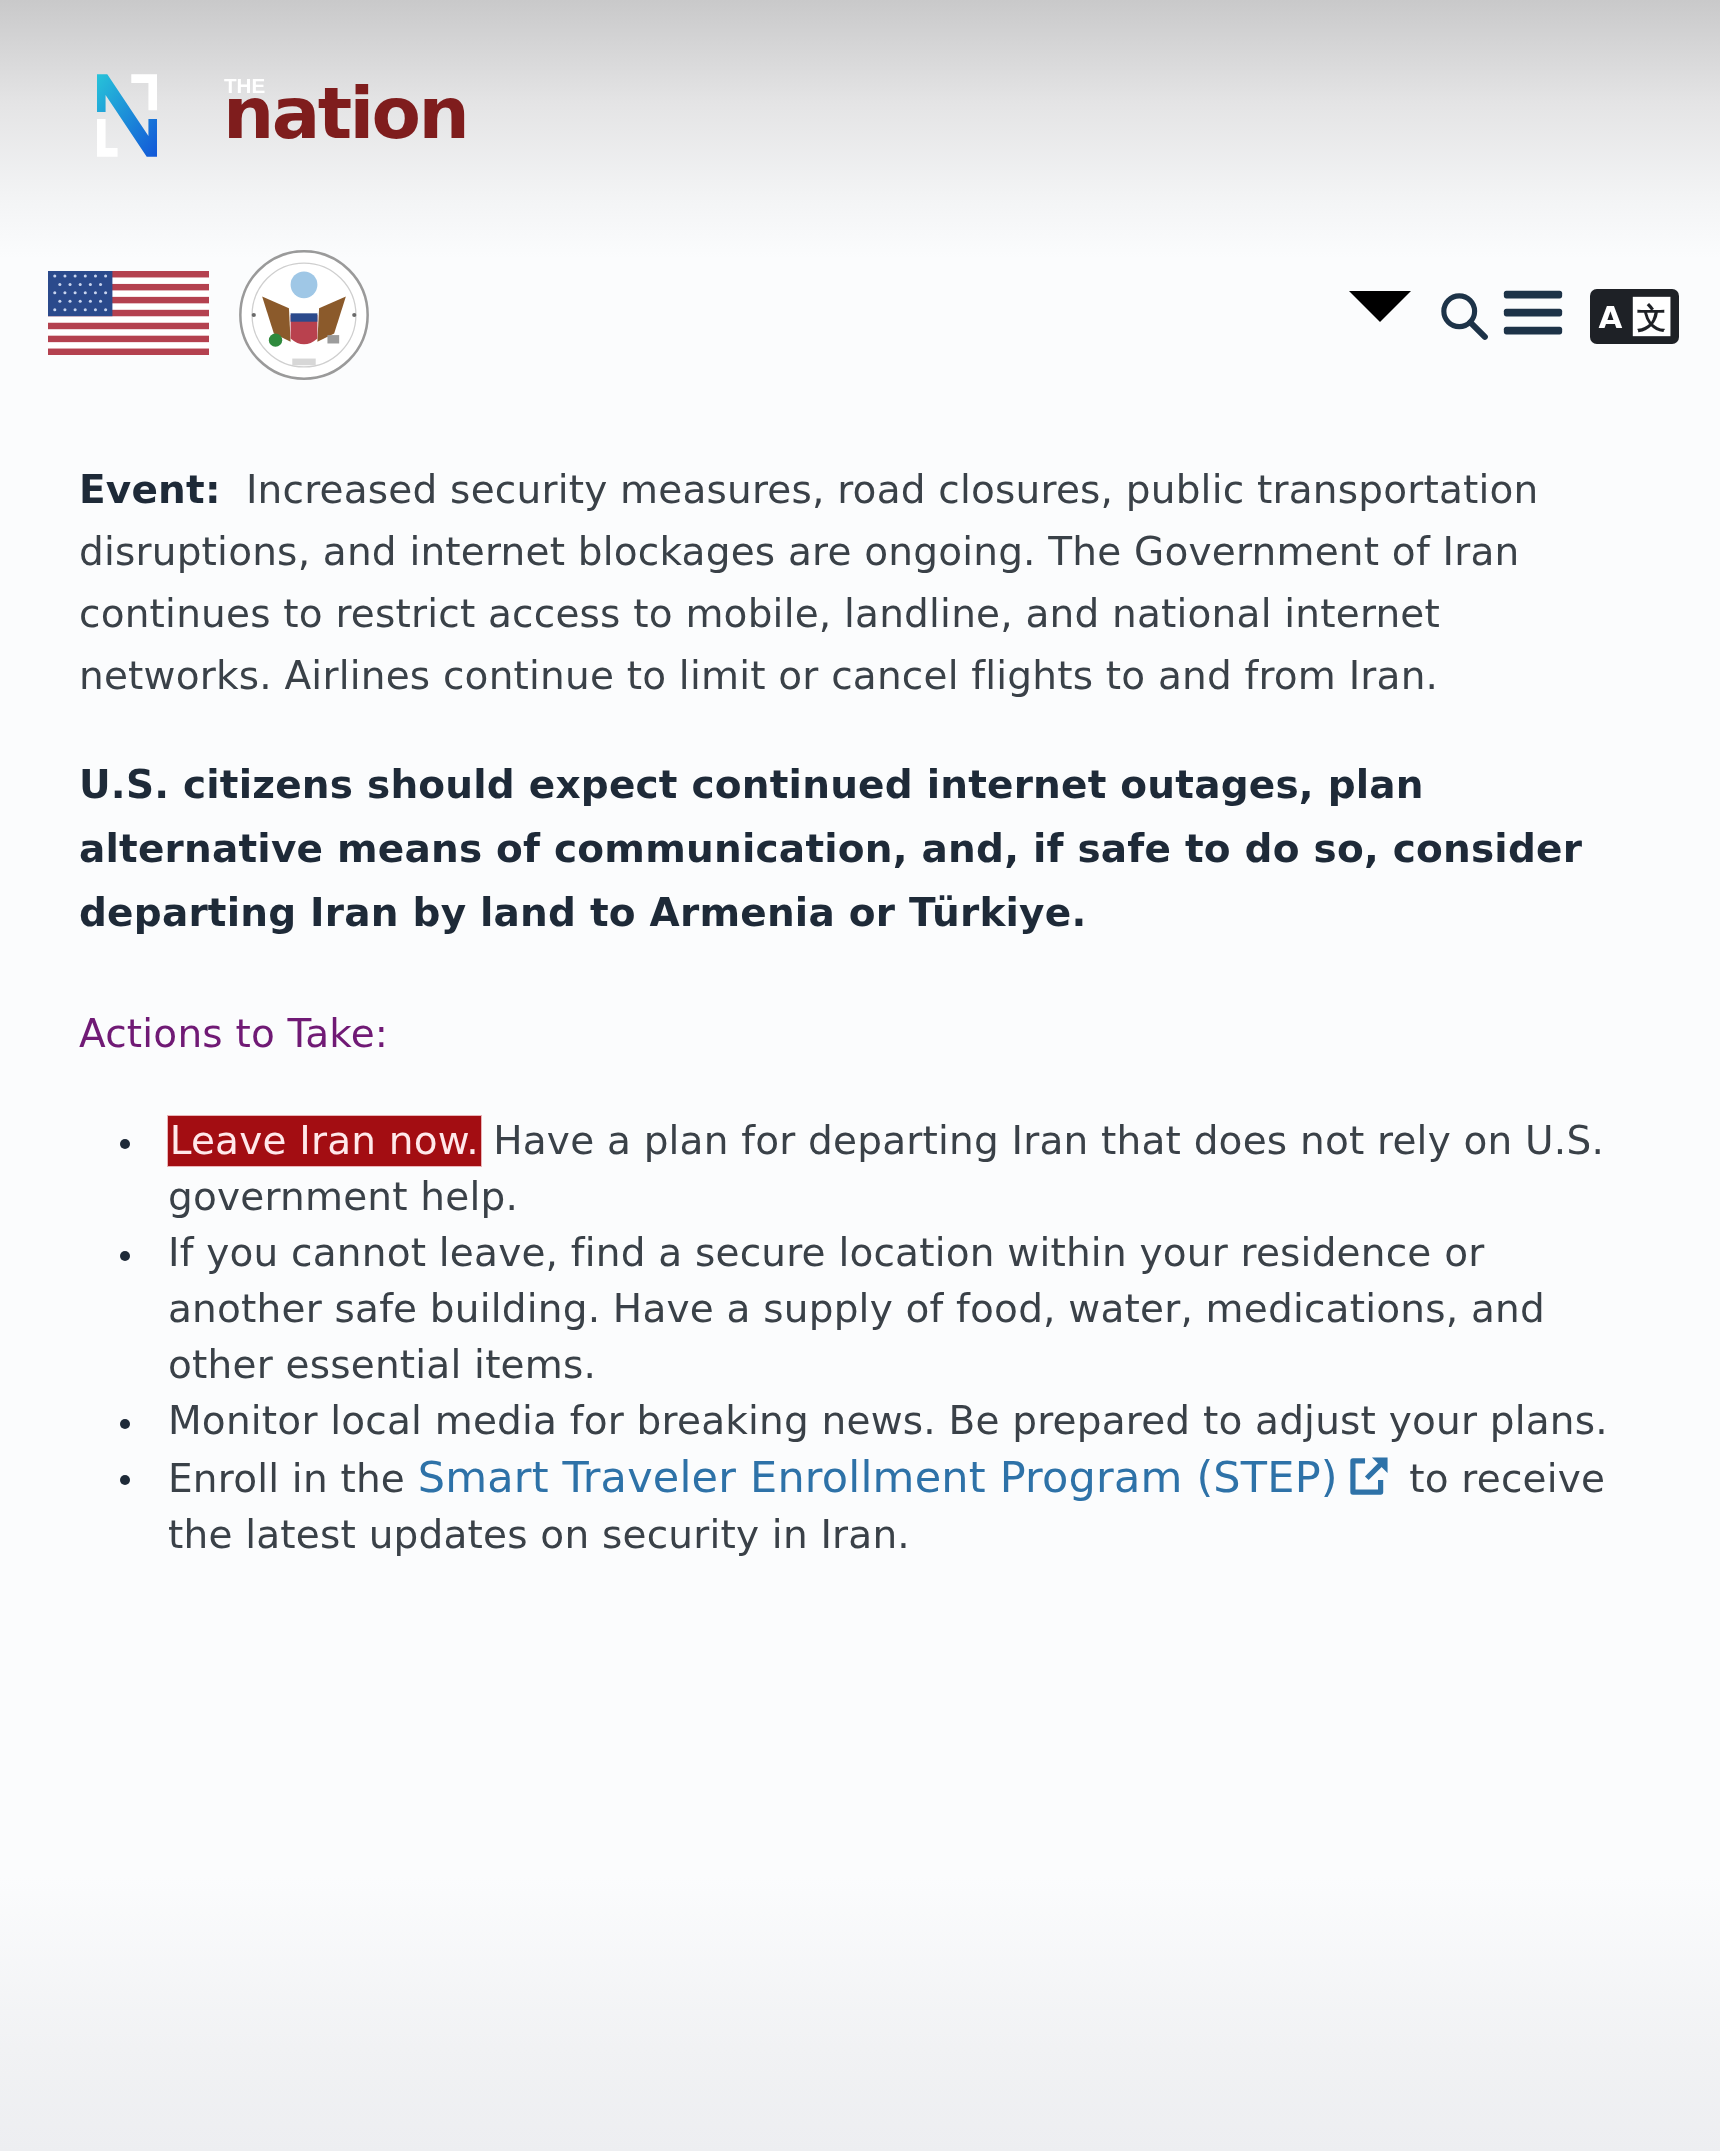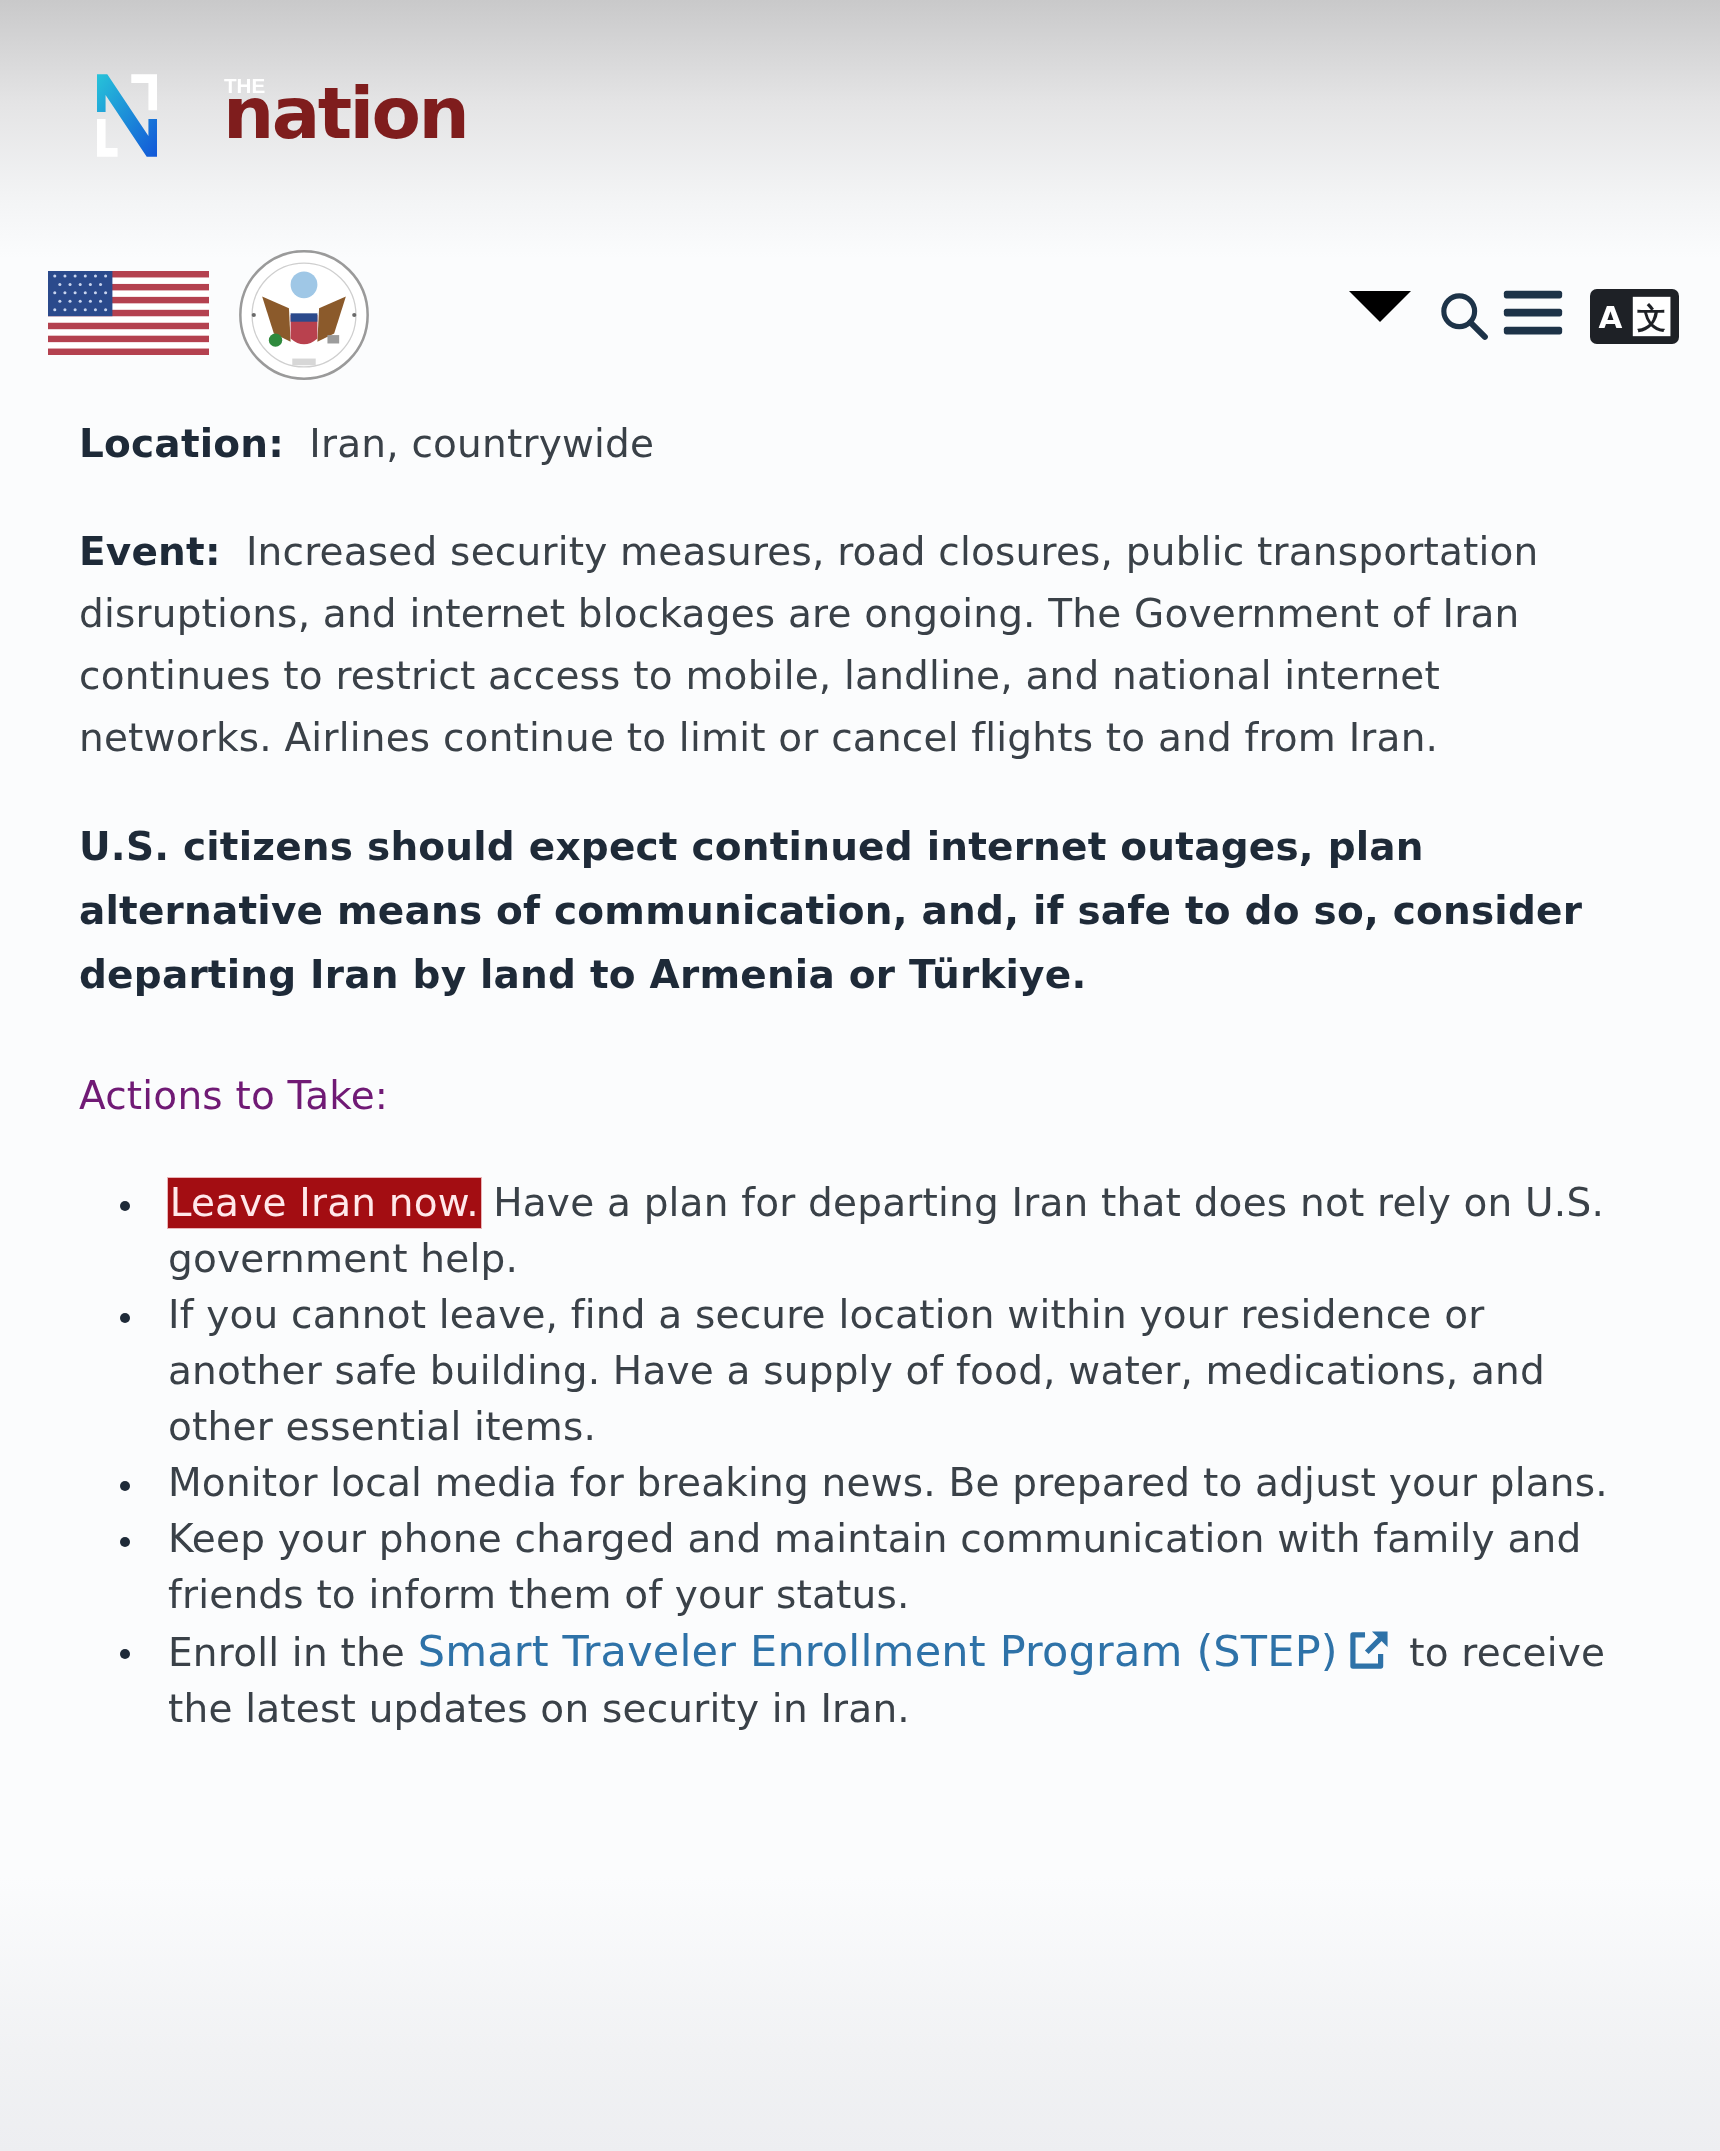--- a/index.html
+++ b/index.html
@@ -173,47 +173,40 @@
     <svg viewBox="0 0 104 64" width="89" height="55">
       <rect x="0" y="0" width="104" height="64" rx="8" fill="#1e2126"></rect>
       <text x="24" y="46" font-family="DejaVu Sans, sans-serif" font-weight="bold" font-size="36" fill="#ffffff" text-anchor="middle">A</text>
       <rect x="50" y="9" width="44" height="46" fill="#ffffff"></rect>
       <text x="72" y="46" font-family="DejaVu Sans, sans-serif" font-weight="bold" font-size="34" fill="#1e2126" text-anchor="middle">文</text>
     </svg>
   </div>
 </div>
 
 <div class="content">
-  <p class="para location">
-    <span class="label">Location:</span>&nbsp;
-    <span>Iran, countrywide</span>
-  </p>
 
   <p class="para event">
     <span class="label">Event:</span>&nbsp;
     <span>Increased security measures, road closures, public transportation disruptions, and internet blockages are ongoing. The Government of Iran continues to restrict access to mobile, landline, and national internet networks. Airlines continue to limit or cancel flights to and from Iran.</span>
   </p>
 
   <p class="para alert-bold">U.S. citizens should expect continued internet outages, plan alternative means of communication, and, if safe to do so, consider departing Iran by land to Armenia or Türkiye.</p>
 
   <p class="para actions-heading">Actions to Take:</p>
 
   <ul class="actions-list">
     <li>
       <span class="highlight">Leave Iran now.</span>
       <span>Have a plan for departing Iran that does not rely on U.S. government help.</span>
     </li>
     <li>
       <span>If you cannot leave, find a secure location within your residence or another safe building. Have a supply of food, water, medications, and other essential items.</span>
     </li>
     <li>
       <span>Monitor local media for breaking news. Be prepared to adjust your plans.</span>
-    </li>
-    <li>
-      <span>Keep your phone charged and maintain communication with family and friends to inform them of your status.</span>
     </li>
     <li>
       <span>Enroll in the</span>
       <a class="step-link" href="#">Smart Traveler Enrollment Program (STEP)</a><svg class="ext-icon" viewBox="0 0 52 52">
         <path d="M22 8 H8 V44 H40 V30" fill="none" stroke="#2e72a8" stroke-width="6" stroke-linejoin="round"></path>
         <line x1="24" y1="28" x2="42" y2="10" stroke="#2e72a8" stroke-width="6"></line>
         <polygon points="30,4 48,4 48,22" fill="#2e72a8"></polygon>
       </svg>
       <span>to receive the latest updates on security in Iran.</span>
     </li>

